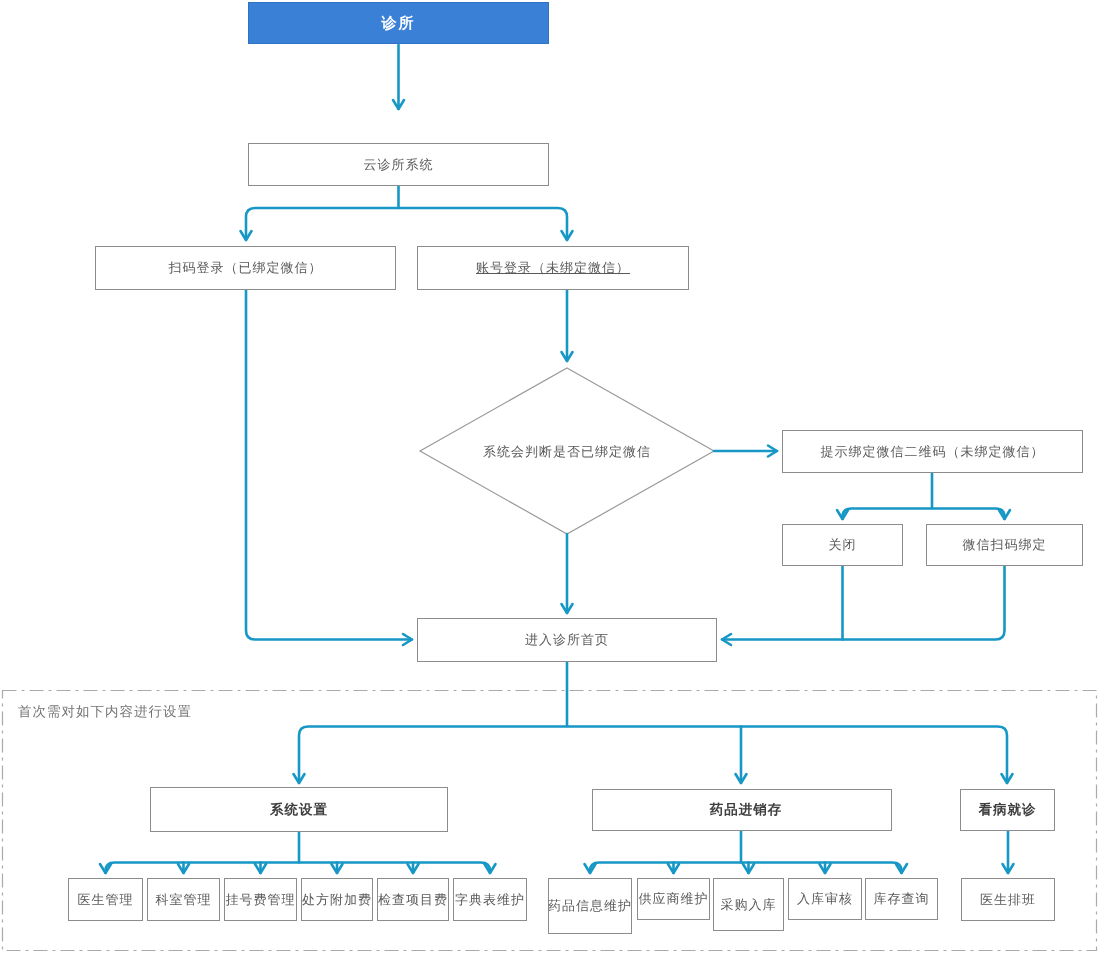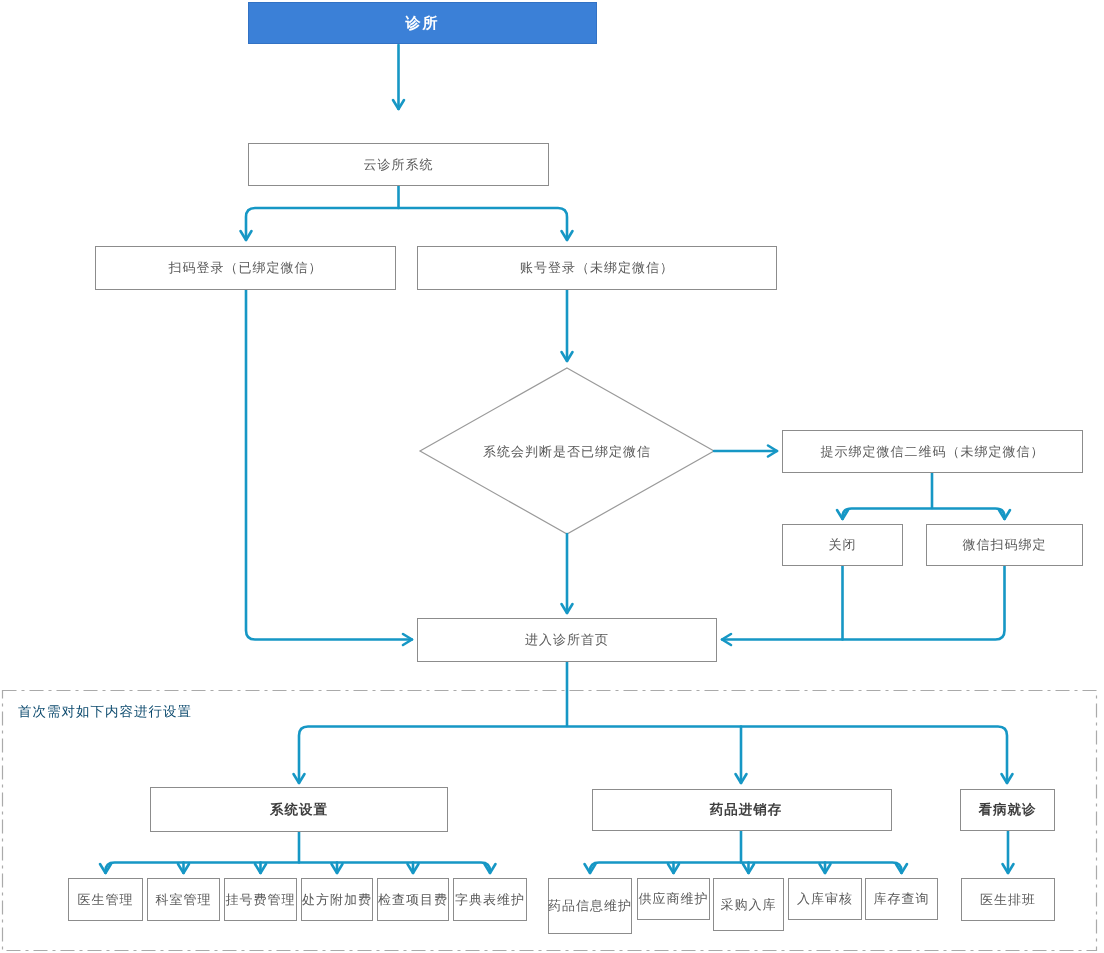--- a/index.html
+++ b/index.html
@@ -16,21 +16,21 @@
   .node.header{
     background:#3b80d7;border:1px solid #3272c4;color:#ffffff;
     font-weight:bold;font-size:15px;letter-spacing:2px;
   }
   .node.strong{font-weight:bold;color:#3f3f3f;font-size:13.5px;}
   .diamond-label{
     position:absolute;z-index:2;text-align:center;font-size:13px;color:#595959;
     background:transparent;letter-spacing:1px;
   }
   .note-label{
-    position:absolute;z-index:2;font-size:13.5px;color:#0c4a6e;letter-spacing:1px;
+    position:absolute;z-index:2;font-size:13.5px;color:#737373;letter-spacing:1px;
   }
 </style>
 </head>
 <body>
 
 <div id="canvas">
 
   <svg id="wires" width="1104" height="953" viewBox="0 0 1104 953">
     <defs>
       <marker id="arr" markerUnits="userSpaceOnUse" markerWidth="18" markerHeight="18" refX="12" refY="8" orient="auto-start-reverse">
@@ -74,27 +74,27 @@
 
     <path class="wire" d="M741,830 V862.5"></path>
     <path class="wire" d="M590,873 V871 Q590,862.5 599,862.5 H892.5 Q901.5,862.5 901.5,871 V873" marker-start="url(#arr)" marker-end="url(#arr)"></path>
     <path class="wire" d="M673.5,862.5 V873" marker-end="url(#arr)"></path>
     <path class="wire" d="M748.5,862.5 V873" marker-end="url(#arr)"></path>
     <path class="wire" d="M825,862.5 V873" marker-end="url(#arr)"></path>
 
     <path class="wire" d="M1008,830 V873" marker-end="url(#arr)"></path>
   </svg>
 
-  <div class="node header" style="left:248px;top:2px;width:349px;height:42px;text-align:right;">诊所</div>
+  <div class="node header" style="left:248px;top:2px;width:301px;height:42px;text-align:right;">诊所</div>
 
   <div class="node" style="left:248px;top:115px;width:301px;height:43px;margin-top:28px;">云诊所系统</div>
 
   <div class="node" style="left:95px;top:246px;width:301px;height:44px;">扫码登录（已绑定微信）</div>
 
-  <div class="node" style="left:417px;top:246px;width:360px;height:44px;">账号登录（未绑定微信）</div>
+  <div class="node" style="left:417px;top:246px;width:272px;height:44px;text-decoration:underline;">账号登录（未绑定微信）</div>
 
   <div class="diamond-label" style="left:447px;top:443px;width:240px;">系统会判断是否已绑定微信</div>
 
   <div class="node" style="left:782px;top:430px;width:301px;height:43px;">提示绑定微信二维码（未绑定微信）</div>
 
   <div class="node" style="left:782px;top:524px;width:121px;height:42px;">关闭</div>
 
   <div class="node" style="left:926px;top:524px;width:157px;height:42px;">微信扫码绑定</div>
 
   <div class="node" style="left:417px;top:618px;width:300px;height:44px;">进入诊所首页</div>

